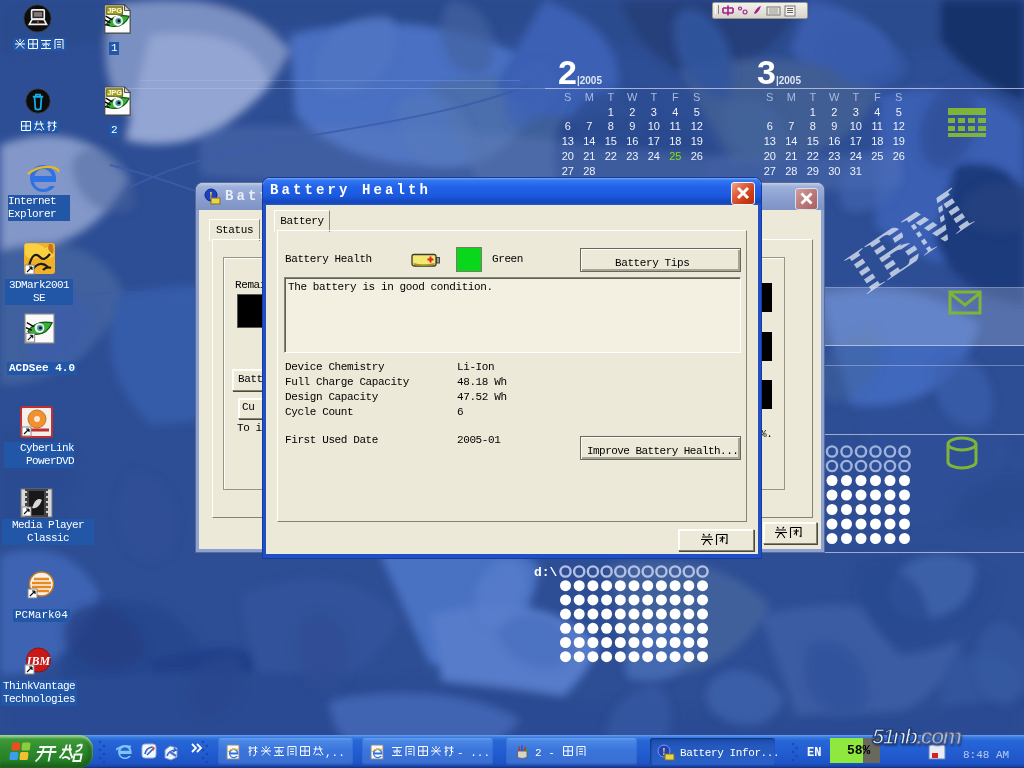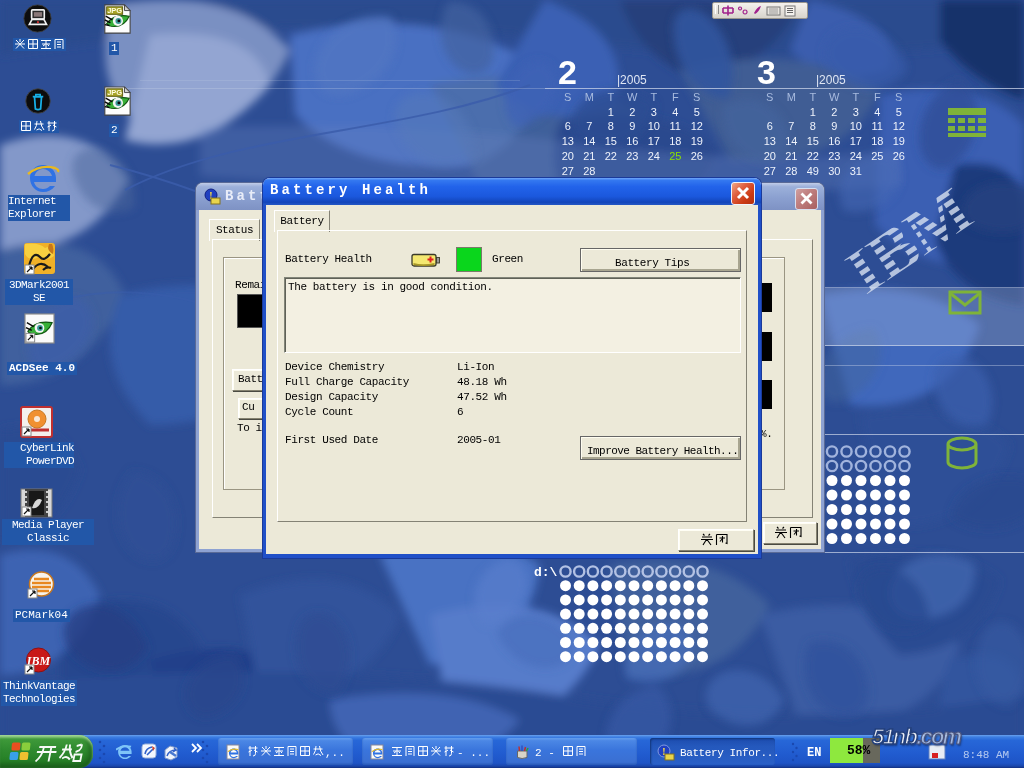--- a/index.html
+++ b/index.html
@@ -13,21 +13,21 @@
   .btnplain{position:absolute;background:#ece9d8;border-top:1px solid #fff;border-left:1px solid #fff;
     border-right:1px solid #858270;border-bottom:1px solid #858270;
     box-shadow:1px 1px 0 #4a4a42, inset 1px 1px 0 #fffef4;}
   .sunk{position:absolute;border-top:1px solid #828579;border-left:1px solid #828579;
     border-right:1px solid #fff;border-bottom:1px solid #fff;background:#f3f0e2;
     box-shadow:inset 1px 1px 0 #5f6157;}
   .dtx{position:absolute;font-family:"Liberation Mono",monospace;font-size:11px;
     letter-spacing:-0.4px;color:#000;white-space:pre;}
   .cal{position:absolute;color:#fff;}
   .cal .big{font-size:34px;font-weight:bold;line-height:1;}
-  .cal .yr{font-size:12px;font-weight:normal;color:#dfe6f4;margin-left:40px;}
+  .cal .yr{font-size:10px;font-weight:bold;color:#dfe6f4;}
   .calgrid{position:absolute;display:grid;grid-template-columns:repeat(7,21.5px);
     font-size:11px;text-align:center;line-height:14.7px;color:#eef2fb;}
   .calgrid .h{color:#a8bbdf;}
   .lbl{display:inline-block;background:#2257a8;color:#fff;font-size:11px;
     font-family:"Liberation Mono",monospace;letter-spacing:-0.5px;padding:0 2px;line-height:13px;}
 </style></head>
 <body>
 <div id="scene">
 
 <svg class="abs" style="left:0;top:0" width="1024" height="768" viewBox="0 0 1024 768">
@@ -365,21 +365,21 @@
       <span>19</span>
  <span>20</span>
       <span>21</span>
       <span>22</span>
       <span>23</span>
       <span>24</span>
       <span>25</span>
       <span>26</span>
  <span>27</span>
       <span>28</span>
-      <span>49</span>
+      <span>29</span>
       <span>30</span>
       <span>31</span>
       <span></span>
       <span></span>
 </div>
 
 <div class="abs" style="left:712px;top:2px;width:94px;height:15px;background:linear-gradient(#f4f2ee,#d8d4cc);
   border:1px solid #9a968e;border-radius:2px;">
   <div class="abs" style="left:2px;top:2px;width:2px;height:9px;border-left:1px solid #fff;border-right:1px solid #888;"></div>
   <svg class="abs" style="left:8px;top:1px" width="96" height="13" viewBox="0 0 96 13">

